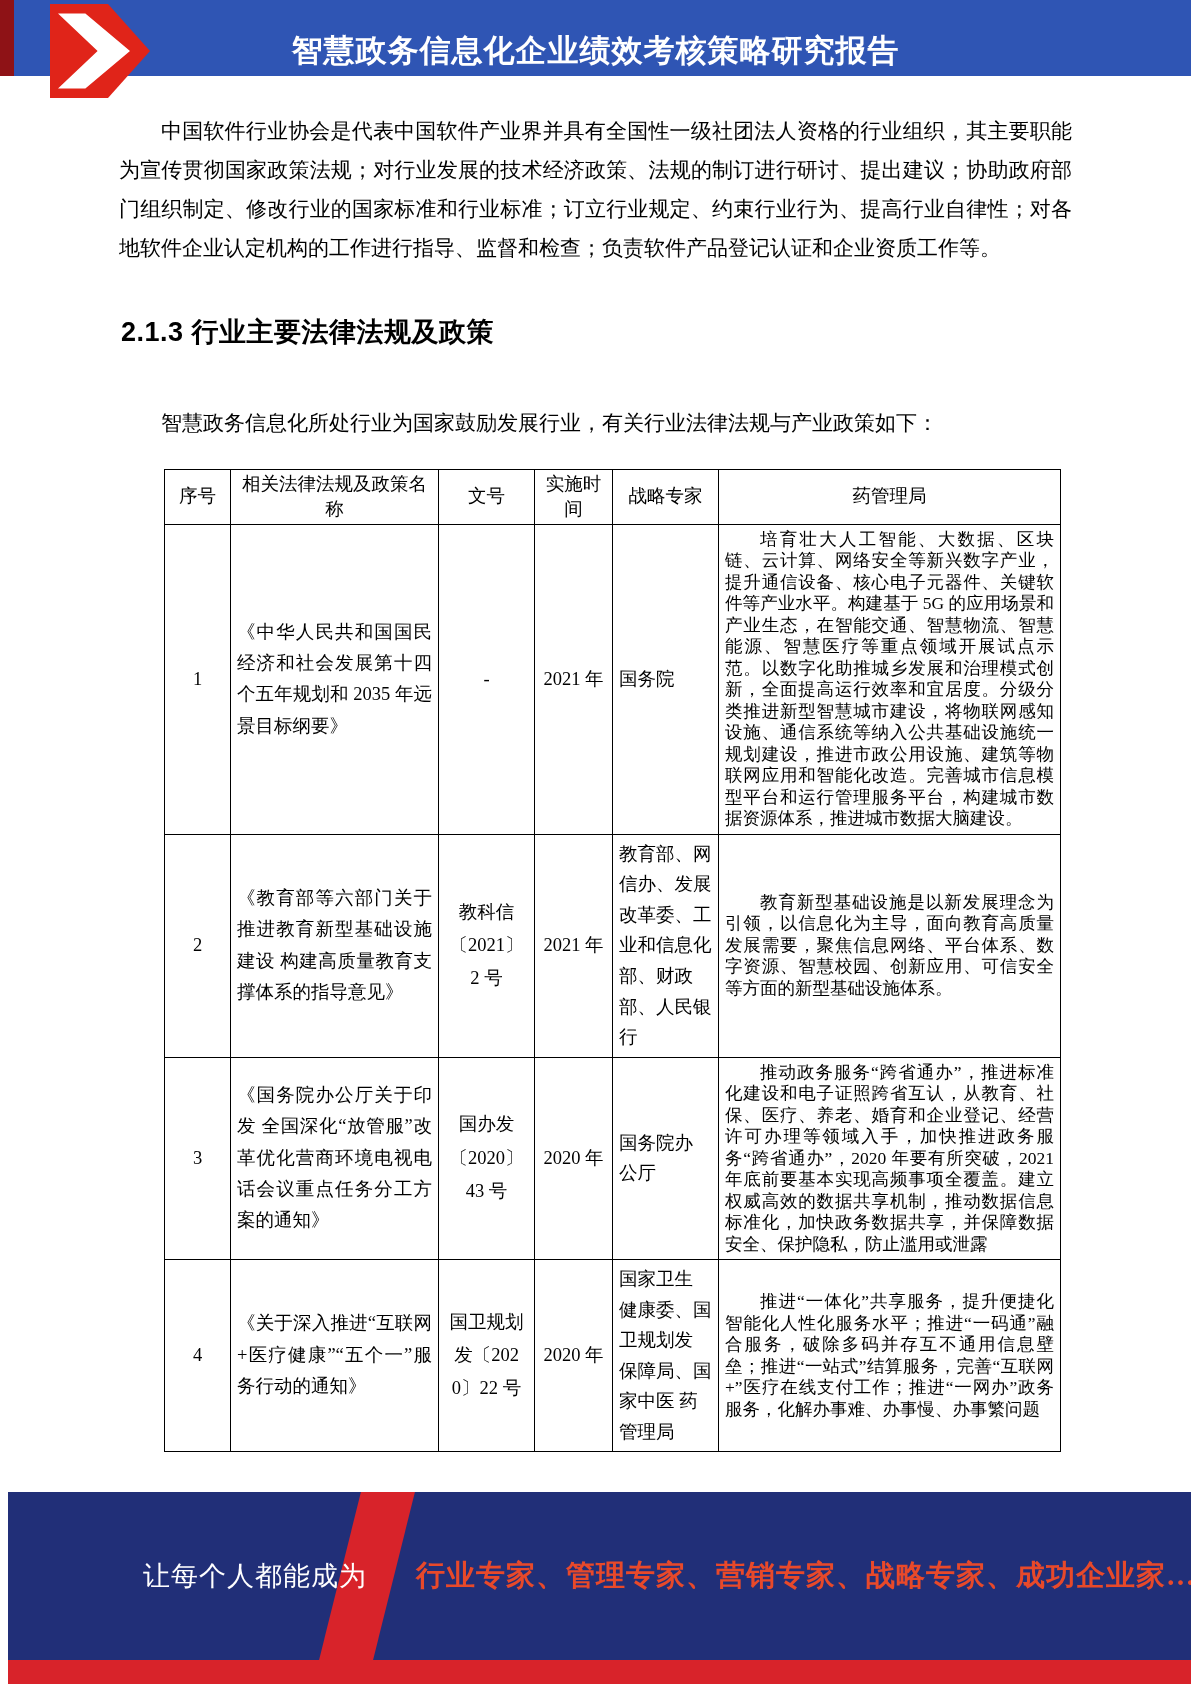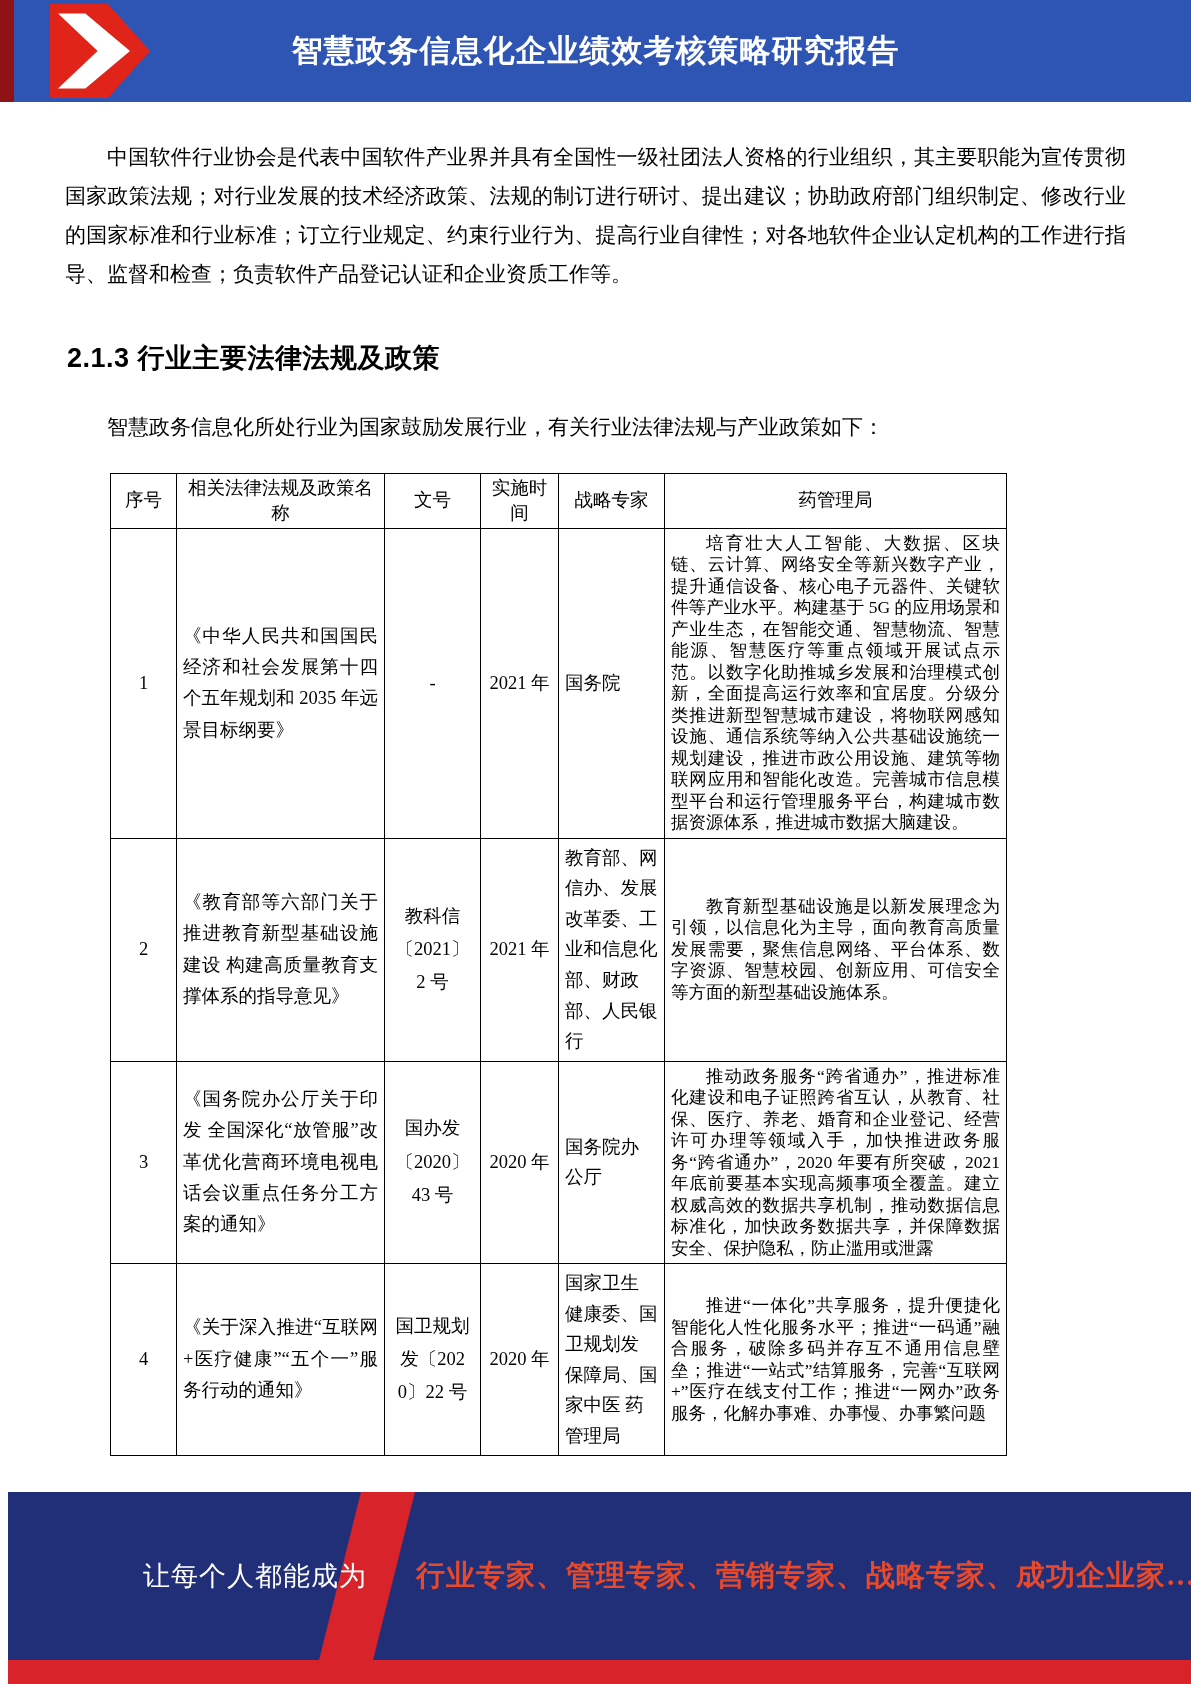--- a/index.html
+++ b/index.html
@@ -9,21 +9,21 @@
     height: 1684px;
     background: #ffffff;
     overflow: hidden;
     font-family: "Liberation Serif", "DejaVu Serif", serif;
     color: #000;
   }
 
   
   .top-banner {
     position: relative;
-    height: 102px;
+    height: 76px;
     background: #2f55b4;
   }
   .left-red-stripe {
     position: absolute;
     left: 0; top: 0;
     width: 14px; height: 100%;
     background: #8e1216;
   }
   .chevron-red {
     position: absolute;
@@ -44,37 +44,37 @@
     text-align: center;
     line-height: 102px;
     color: #ffffff;
     font-family: "Liberation Sans", "DejaVu Sans", sans-serif;
     font-size: 31px;
     font-weight: bold;
     letter-spacing: 1px;
   }
 
   
-  main { padding: 0 65px; }
+  main { padding: 0 119px; }
   .body-par {
     margin: 0;
     font-size: 21px;
     line-height: 39px;
     text-align: justify;
     text-indent: 2em;
   }
   .intro-par { margin-top: 36px; }
   .section-heading {
     margin: 46px 0 0 2px;
     font-family: "Liberation Sans", "DejaVu Sans", sans-serif;
     font-size: 27px;
     font-weight: bold;
     letter-spacing: 0.5px;
   }
-  .section-intro { margin-top: 32px; }
+  .section-intro { margin-top: 54px; }
 
   
   .law-table {
     margin-top: 26px;
     width: 896px;
     border-collapse: collapse;
     table-layout: fixed;
     font-size: 18.5px;
     margin-left: 45px;
   }

